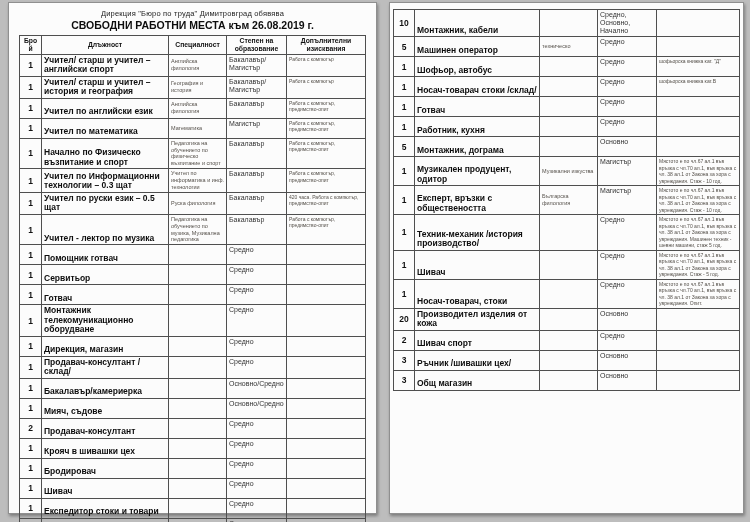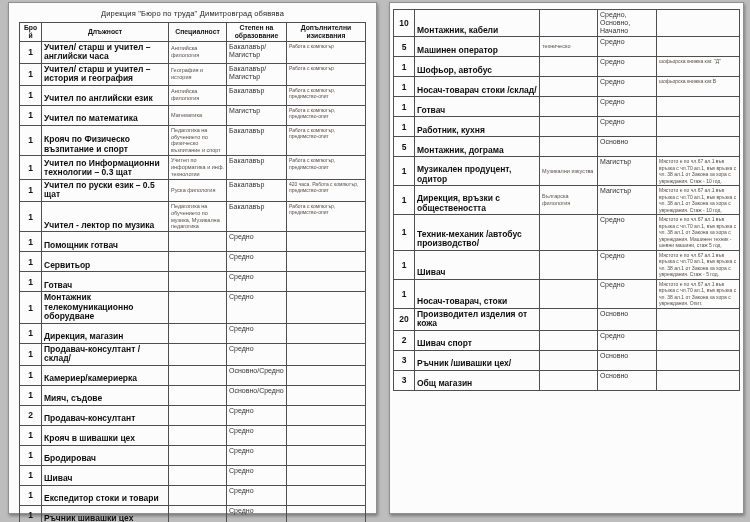--- a/index.html
+++ b/index.html
@@ -47,20 +47,21 @@
   .cell-requirements{font-size:5px;color:#55504a;vertical-align:top;line-height:1.3;}
 </style>
 </head>
 <body>
 
 <div>
 
   <div class="page page-left">
     <div class="doc-header">
       <div class="doc-header-line1">Дирекция "Бюро по труда" Димитровград  обявява</div>
+      <div class="doc-header-line2">СВОБОДНИ РАБОТНИ МЕСТА към 26.08.2019 г.</div>
     </div>
     <table class="vac-table">
       <colgroup>
         <col style="width:22px">
           <col style="width:127px">
           <col style="width:58px">
           <col style="width:60px">
           <col style="width:79px">
       </colgroup>
       <thead id="left-thead">
@@ -68,21 +69,21 @@
             <th>Брой</th>
             <th>Длъжност</th>
             <th>Специалност</th>
             <th>Степен на образование</th>
             <th>Допълнителни изисквания</th>
           </tr>
         </thead>
       <tbody id="left-tbody">
           <tr>
             <td class="cell-count">1</td>
-            <td class="cell-position">Учител/ старш и учител – английски часа</td>
+            <td class="cell-position">Учител/ старш и учител – английски спорт</td>
             <td class="cell-specialty">Английска филология</td>
             <td class="cell-education">Бакалавър/ Магистър</td>
             <td class="cell-requirements">Работа с компютър</td>
           </tr>
           <tr>
             <td class="cell-count">1</td>
             <td class="cell-position">Учител/ старш и учител – история и география</td>
             <td class="cell-specialty">География и история</td>
             <td class="cell-education">Бакалавър/ Магистър</td>
             <td class="cell-requirements">Работа с компютър</td>
@@ -96,21 +97,21 @@
           </tr>
           <tr>
             <td class="cell-count">1</td>
             <td class="cell-position">Учител по математика</td>
             <td class="cell-specialty">Математика</td>
             <td class="cell-education">Магистър</td>
             <td class="cell-requirements">Работа с компютър, предимство-опит</td>
           </tr>
           <tr>
             <td class="cell-count">1</td>
-            <td class="cell-position">Крояч по Физическо възпитание и спорт</td>
+            <td class="cell-position">Начално по Физическо възпитание и спорт</td>
             <td class="cell-specialty">Педагогика на обучението по физическо възпитание и спорт</td>
             <td class="cell-education">Бакалавър</td>
             <td class="cell-requirements">Работа с компютър, предимство-опит</td>
           </tr>
           <tr>
             <td class="cell-count">1</td>
             <td class="cell-position">Учител по Информационни технологии – 0.3 щат</td>
             <td class="cell-specialty">Учител по информатика и инф. технологии</td>
             <td class="cell-education">Бакалавър</td>
             <td class="cell-requirements">Работа с компютър, предимство-опит</td>
@@ -166,21 +167,21 @@
           </tr>
           <tr>
             <td class="cell-count">1</td>
             <td class="cell-position">Продавач-консултант /склад/</td>
             <td class="cell-specialty"></td>
             <td class="cell-education">Средно</td>
             <td class="cell-requirements"></td>
           </tr>
           <tr>
             <td class="cell-count">1</td>
-            <td class="cell-position">Камериер/камериерка</td>
+            <td class="cell-position">Бакалавър/камериерка</td>
             <td class="cell-specialty"></td>
             <td class="cell-education">Основно/Средно</td>
             <td class="cell-requirements"></td>
           </tr>
           <tr>
             <td class="cell-count">1</td>
             <td class="cell-position">Мияч, съдове</td>
             <td class="cell-specialty"></td>
             <td class="cell-education">Основно/Средно</td>
             <td class="cell-requirements"></td>
@@ -292,28 +293,28 @@
           </tr>
           <tr>
             <td class="cell-count">1</td>
             <td class="cell-position">Музикален продуцент, одитор</td>
             <td class="cell-specialty">Музикални изкуства</td>
             <td class="cell-education">Магистър</td>
             <td class="cell-requirements">Мястото е по чл.67 ал.1 във връзка с чл.70 ал.1, във връзка с чл. 38 ал.1 от Закона за хора с увреждания. Стаж - 10 год.</td>
           </tr>
           <tr>
             <td class="cell-count">1</td>
-            <td class="cell-position">Дирекция, връзки с обществеността</td>
+            <td class="cell-position">Експерт, връзки с обществеността</td>
             <td class="cell-specialty">Българска филология</td>
             <td class="cell-education">Магистър</td>
             <td class="cell-requirements">Мястото е по чл.67 ал.1 във връзка с чл.70 ал.1, във връзка с чл. 38 ал.1 от Закона за хора с увреждания. Стаж - 10 год.</td>
           </tr>
           <tr>
             <td class="cell-count">1</td>
-            <td class="cell-position">Техник-механик /автобус производство/</td>
+            <td class="cell-position">Техник-механик /история производство/</td>
             <td class="cell-specialty"></td>
             <td class="cell-education">Средно</td>
             <td class="cell-requirements">Мястото е по чл.67 ал.1 във връзка с чл.70 ал.1, във връзка с чл. 38 ал.1 от Закона за хора с увреждания. Машинен техник - шевни машини, стаж 5 год.</td>
           </tr>
           <tr>
             <td class="cell-count">1</td>
             <td class="cell-position">Шивач</td>
             <td class="cell-specialty"></td>
             <td class="cell-education">Средно</td>
             <td class="cell-requirements">Мястото е по чл.67 ал.1 във връзка с чл.70 ал.1, във връзка с чл. 38 ал.1 от Закона за хора с увреждания. Стаж - 5 год.</td>

